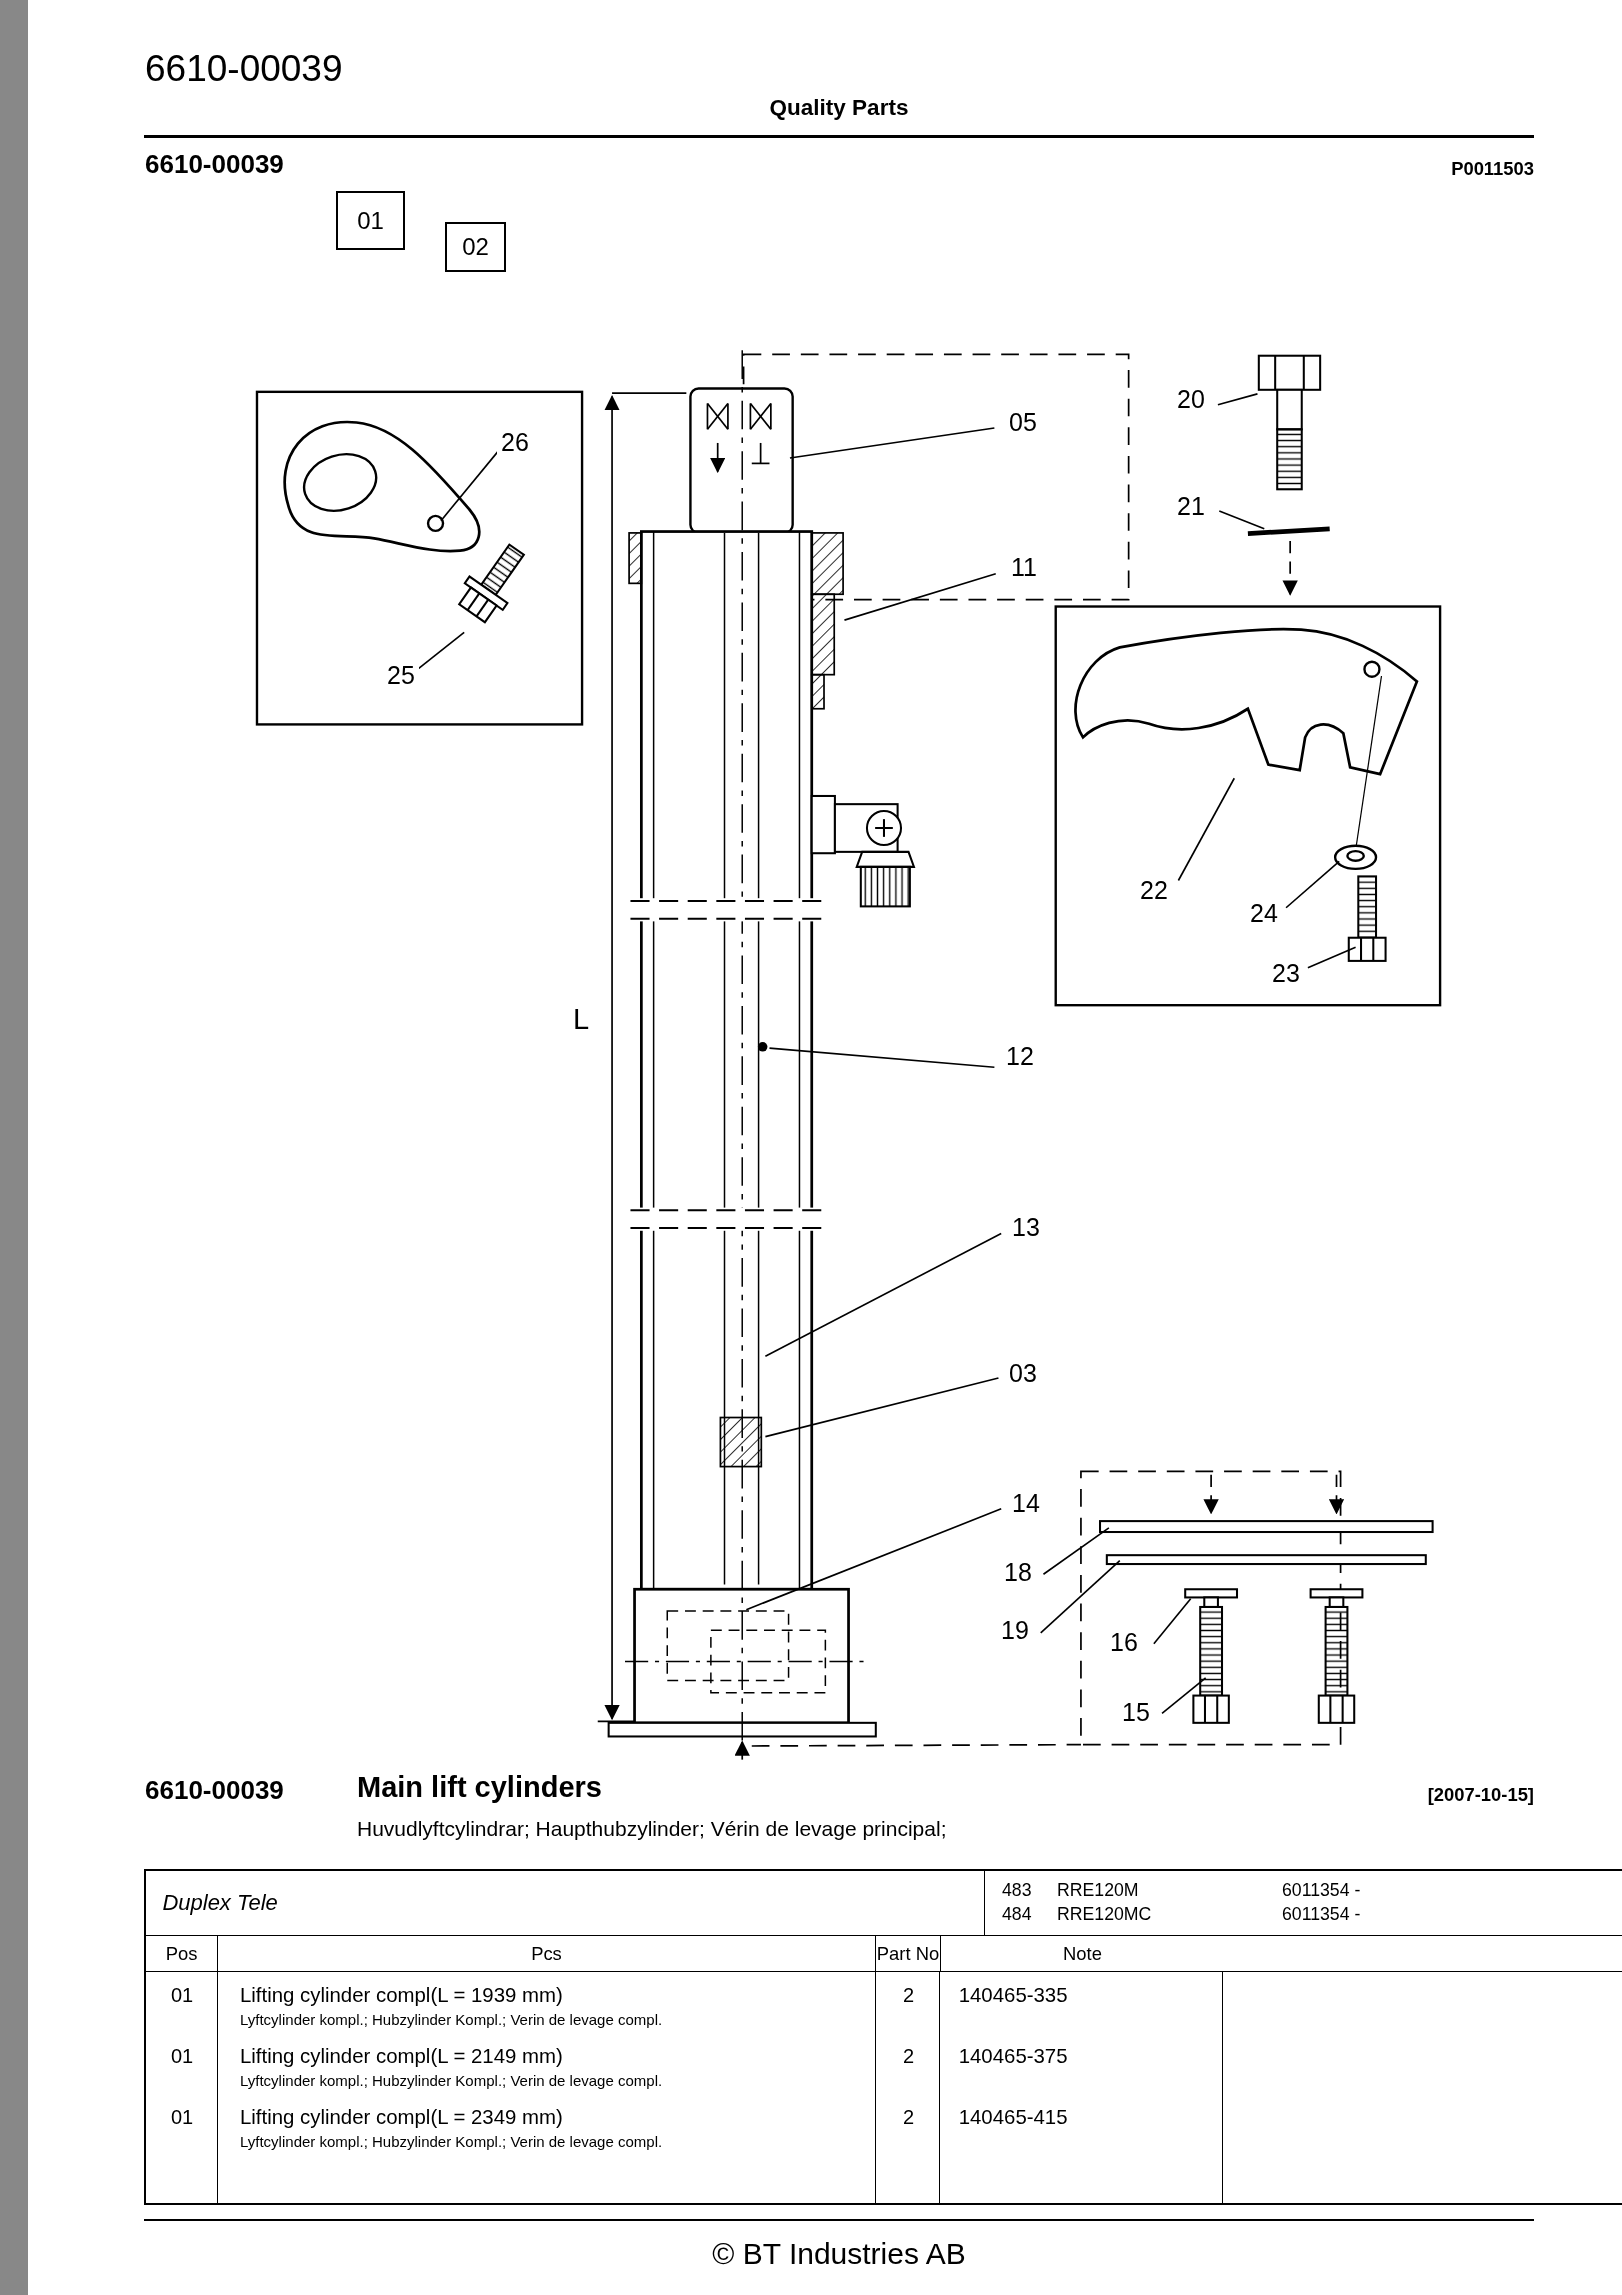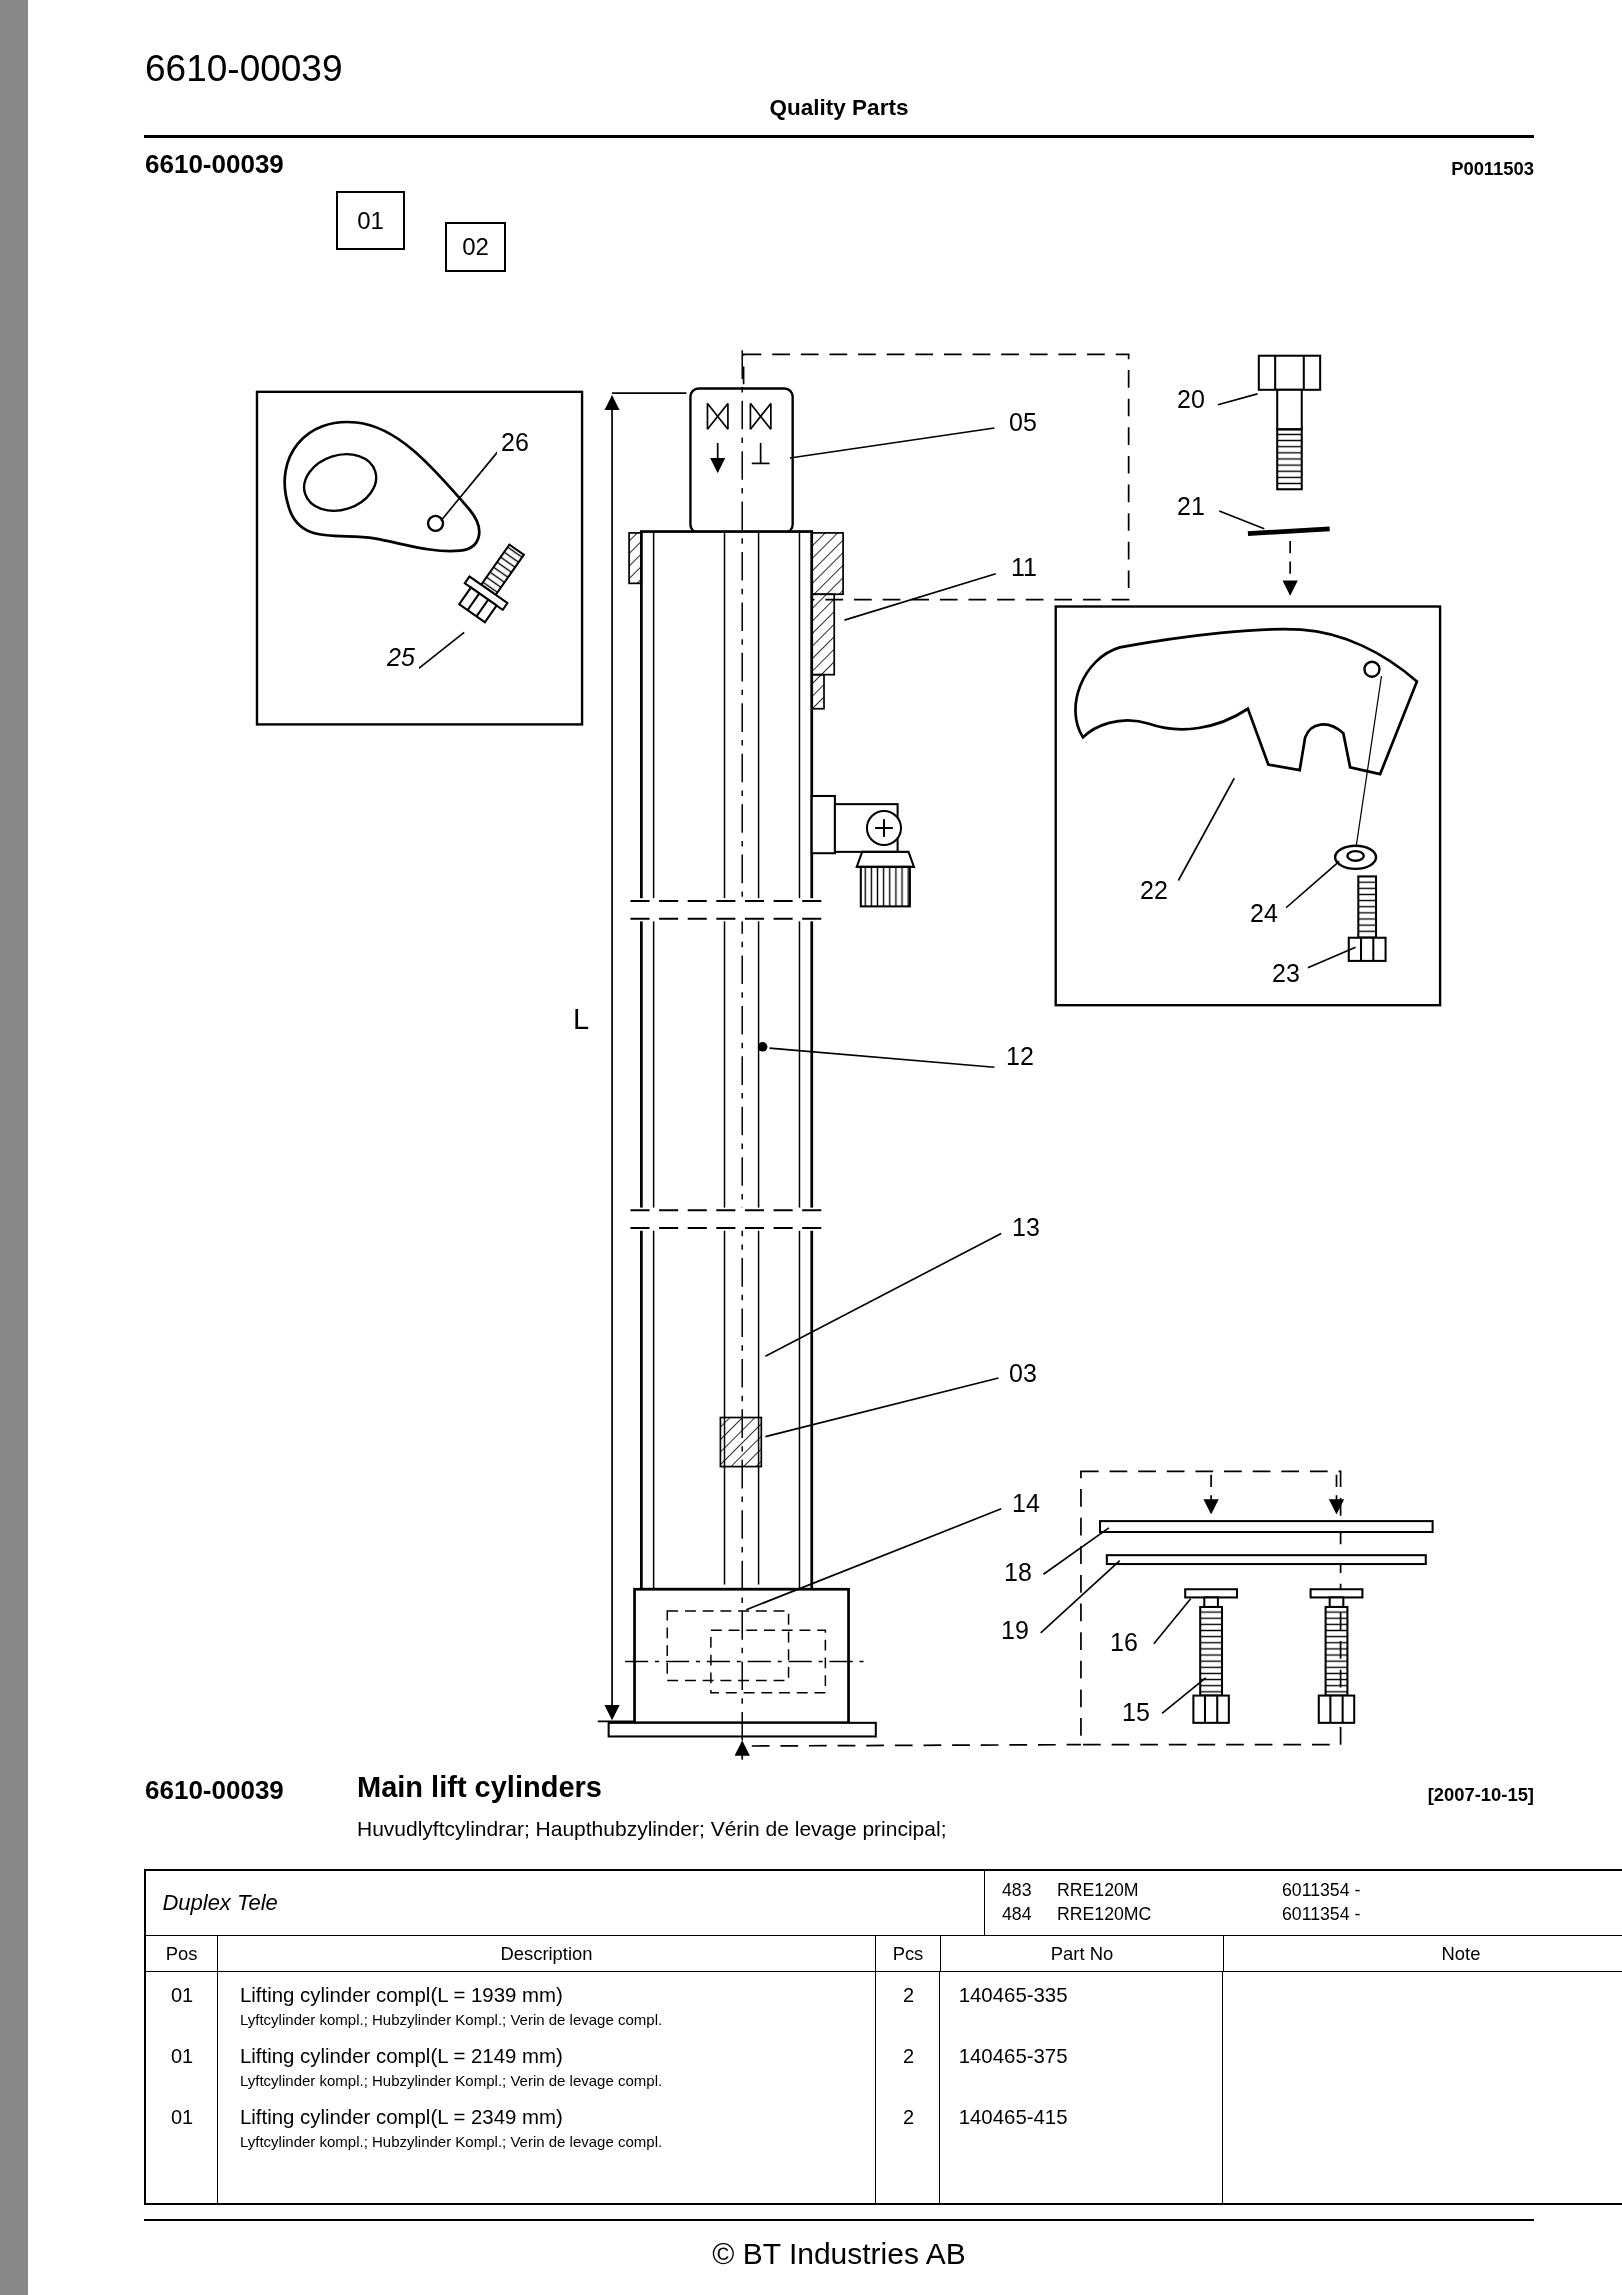--- a/index.html
+++ b/index.html
@@ -237,21 +237,21 @@
         <line x1="1490" y1="1830" x2="1586" y2="1762"></line>
         <line x1="1486" y1="1916" x2="1602" y2="1810"></line>
         <line x1="1652" y1="1932" x2="1706" y2="1866"></line>
         <line x1="1664" y1="2034" x2="1728" y2="1982"></line>
       </g>
     </svg>
 
     <div class="dim-label">L</div>
 
   <div class="callout" style="left: 487px; top: 115px;">26</div>
-      <div class="callout" style="left: 373px; top: 330px; font-style: italic;">25</div>
+      <div class="callout" style="left: 373px; top: 348px;">25</div>
       <div class="callout" style="left: 995px; top: 95px;">05</div>
       <div class="callout" style="left: 996px; top: 240px;">11</div>
       <div class="callout" style="left: 1163px; top: 72px;">20</div>
       <div class="callout" style="left: 1163px; top: 179px;">21</div>
       <div class="callout" style="left: 1126px; top: 563px;">22</div>
       <div class="callout" style="left: 1236px; top: 586px;">24</div>
       <div class="callout" style="left: 1258px; top: 646px;">23</div>
       <div class="callout" style="left: 992px; top: 729px;">12</div>
       <div class="callout" style="left: 998px; top: 900px;">13</div>
       <div class="callout" style="left: 995px; top: 1046px;">03</div>
@@ -279,21 +279,20 @@
           </div>
           <div class="model-line">
             <span>484</span>
             <span>RRE120MC</span>
             <span>6011354 -</span>
           </div>
         </div>
     </div>
     <div class="tbl-head">
         <div class="th">Pos</div>
-        <div class="th">Description</div>
         <div class="th">Pcs</div>
         <div class="th">Part No</div>
         <div class="th">Note</div>
       </div>
     <div class="tbl-body">
       <div class="vline v1"></div>
       <div class="vline v2"></div>
       <div class="vline v3"></div>
       <div class="vline v4"></div>
     <div class="trow">

